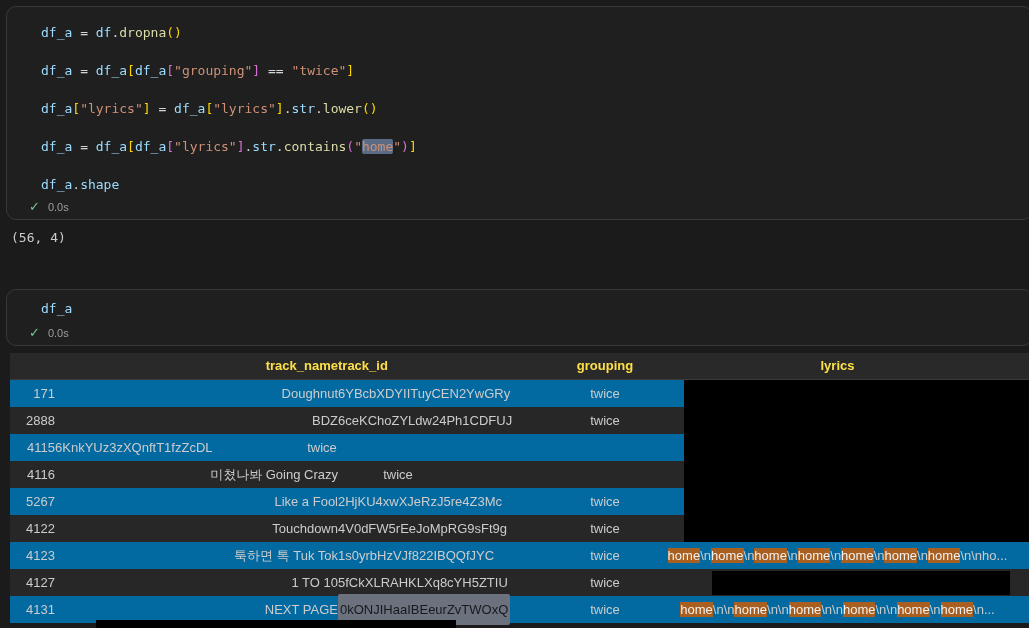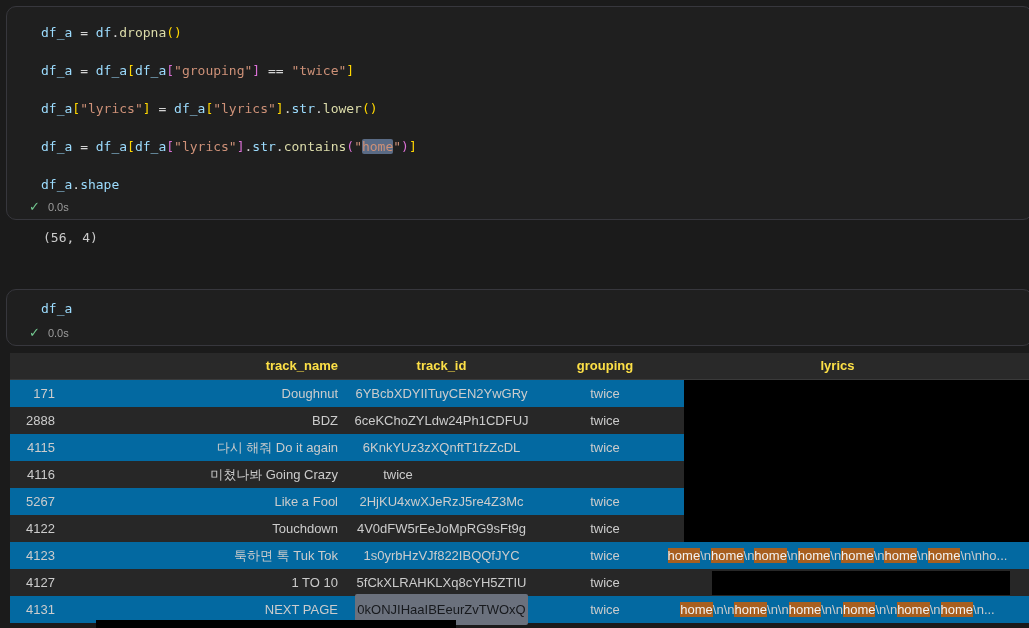--- a/index.html
+++ b/index.html
@@ -35,34 +35,34 @@
   .tk-v{color:#9CDCFE;}
   .tk-o{color:#D4D4D4;}
   .tk-f{color:#DCDCAA;}
   .tk-s{color:#CE9178;}
   .tk-b1{color:#FFD700;}
   .tk-b2{color:#DA70D6;}
   .tk-sel{background:#5a6b85;border-radius:2px;}
   #out1{
     position:absolute;left:11px;top:230px;
     font-family:"DejaVu Sans Mono","Liberation Mono",monospace;
-    font-size:13px;color:#cccccc;margin-left:32px;
+    font-size:13px;color:#cccccc;
   }
   
   #df-table{
     position:absolute;left:10px;top:353px;width:1019px;
     font-size:13px;color:#cccccc;
   }
   .t-row{display:flex;height:27px;line-height:27px;position:relative;box-sizing:border-box;}
   .t-head{background:#292929;font-weight:bold;color:#fde047;border-bottom:1px solid #3a3a3a;line-height:26px;}
   .r-dark{background:#0369a1;}
   .r-light{background:#272727;}
   .c-idx{width:45px;text-align:right;flex:none;}
   .c-name{width:283px;text-align:right;flex:none;white-space:nowrap;overflow:hidden;}
-  .c-id{width:207px;text-align:center;flex:none;white-space:nowrap;}
+  .c-id{width:207px;text-align:left;flex:none;white-space:nowrap;}
   .c-grp{width:120px;text-align:center;flex:none;}
   .c-lyr{flex:1;text-align:center;padding-right:19px;white-space:nowrap;overflow:hidden;}
   .hl{background:#a85f1f;color:#f2f2f2;}
   .id-sel{background:#6b717d;color:#17191d;border-radius:2px;padding:8px 2px;}
   .redact-full{position:absolute;right:0;top:0;bottom:0;width:345px;background:#000;}
   .redact-partial{position:absolute;right:19px;top:2px;bottom:1px;width:298px;background:#000;}
   #bottom-redact{position:absolute;left:96px;top:620px;width:360px;height:8px;background:#000;}
 </style>
 </head>
 <body>
@@ -104,21 +104,20 @@
     <div class="t-row r-light">
       <div class="c-idx">2888</div>
       <div class="c-name">BDZ</div>
       <div class="c-id">6ceKChoZYLdw24Ph1CDFUJ</div>
       <div class="c-grp">twice</div>
       <div class="c-lyr"></div>
       <div class="redact-full"></div>
     </div>
     <div class="t-row r-dark">
       <div class="c-idx">4115</div>
-      <div class="c-name">다시 해줘 Do it again</div>
       <div class="c-id">6KnkYUz3zXQnftT1fzZcDL</div>
       <div class="c-grp">twice</div>
       <div class="c-lyr"></div>
       <div class="redact-full"></div>
     </div>
     <div class="t-row r-light">
       <div class="c-idx">4116</div>
       <div class="c-name">미쳤나봐 Going Crazy</div>
       <div class="c-grp">twice</div>
       <div class="c-lyr"></div>

